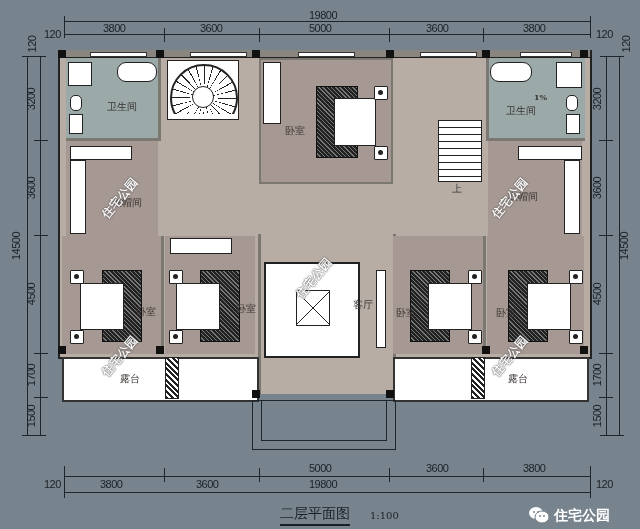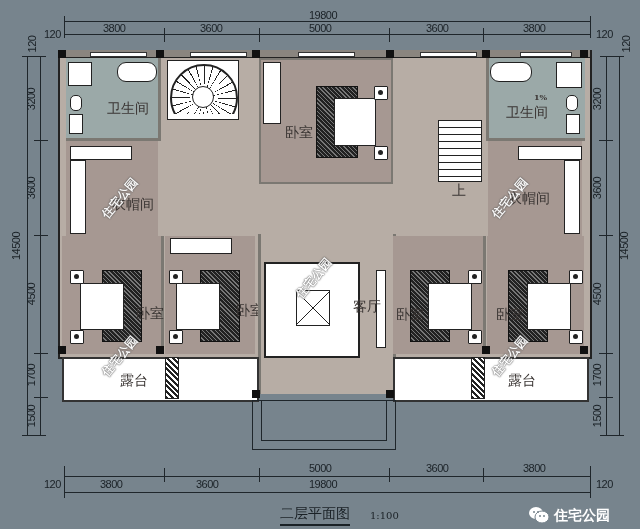--- a/index.html
+++ b/index.html
@@ -4,21 +4,21 @@
 <style>
   html,body{margin:0;padding:0;}
   body{width:640px;height:529px;background:#77848d;position:relative;overflow:hidden;font-family:"DejaVu Sans",sans-serif;}
   .abs{position:absolute;}
   .dim-line{position:absolute;background:#1f262b;}
   .dim-txt{position:absolute;font-family:"Liberation Sans",sans-serif;font-size:11px;color:#1a2126;letter-spacing:-0.5px;white-space:nowrap;}
   .vtxt{transform:rotate(-90deg);transform-origin:center;}
   .tick{position:absolute;background:#1f262b;}
   .col{position:absolute;background:#111;}
   .room{position:absolute;}
-  .label{position:absolute;font-family:"DejaVu Serif",serif;font-size:14px;color:#3a3533;white-space:nowrap;}
+  .label{position:absolute;font-family:"DejaVu Serif",serif;font-size:10px;color:#3a3533;white-space:nowrap;}
   .wm{position:absolute;font-family:"DejaVu Sans",sans-serif;font-size:12px;font-weight:bold;color:#fff;
       text-shadow:0 0 2px #555,0 0 1px #333;transform:rotate(-50deg);white-space:nowrap;opacity:.92;}
   .win{position:absolute;background:#fff;border:1px solid #333;}
   .closet{position:absolute;background:#fff;border:1px solid #222;}
   .rug{position:absolute;background:
     repeating-linear-gradient(45deg,#222 0 2px,#777 2px 3px),#333;border:1px solid #111;}
   .bed{position:absolute;background:#fff;border:1px solid #222;}
   .nts{position:absolute;width:12px;height:12px;background:#fff;border:1px solid #222;border-radius:1px;}
   .nts::after{content:"";position:absolute;left:3px;top:3px;width:5px;height:5px;border-radius:50%;background:#222;}
 </style>

